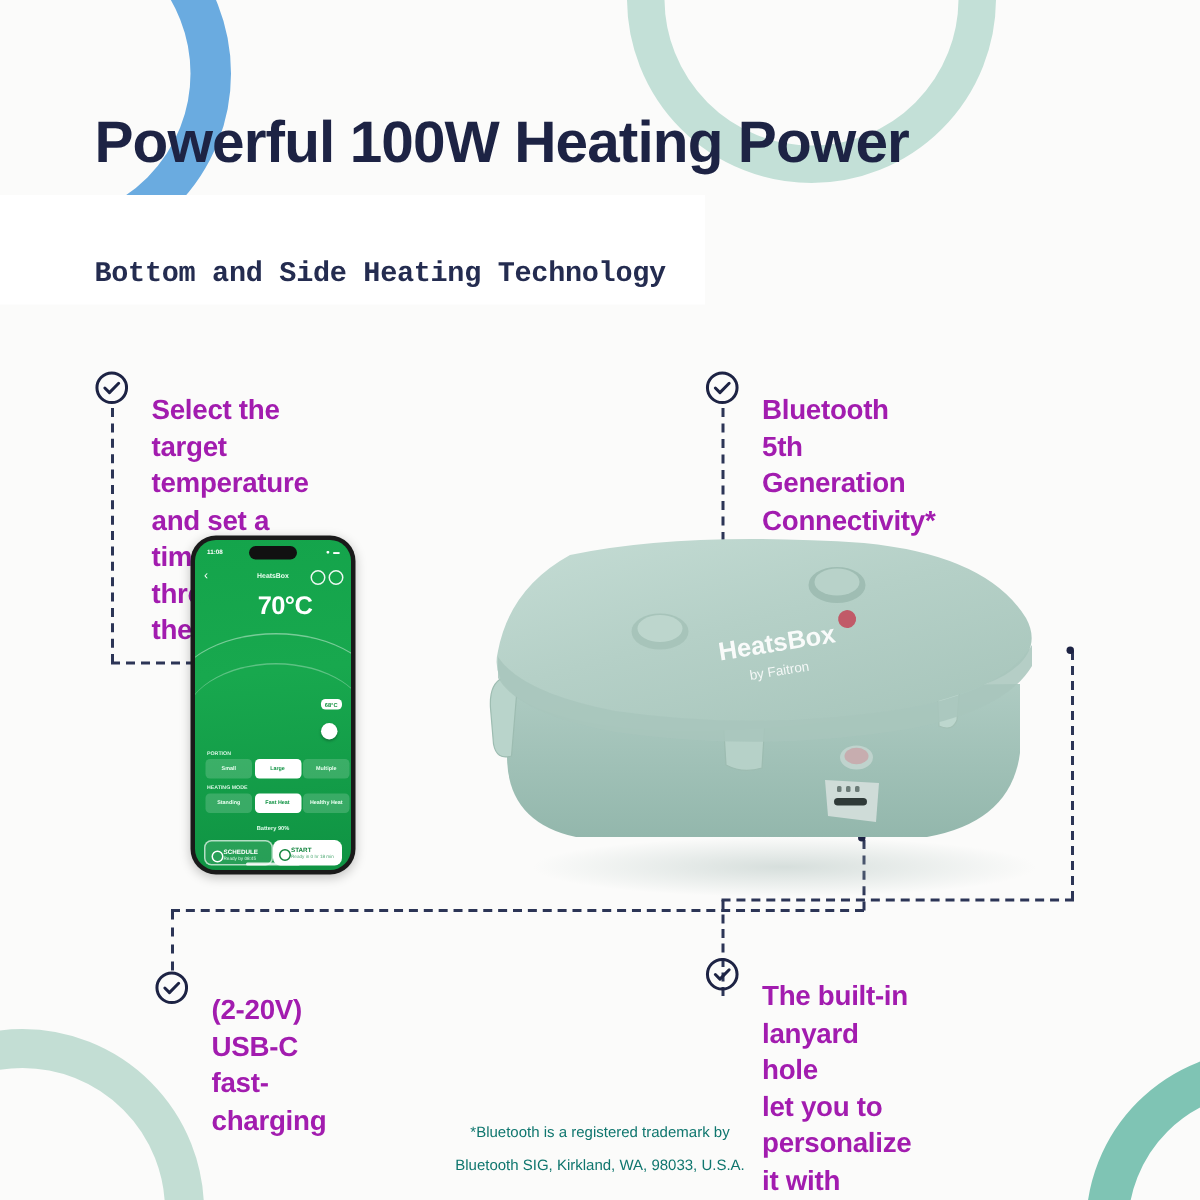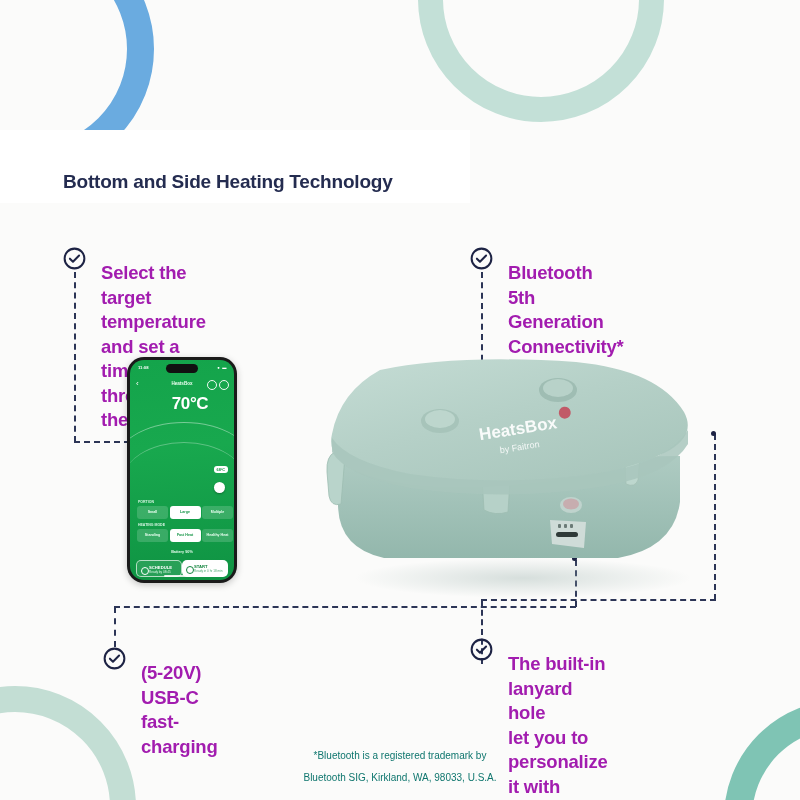--- a/index.html
+++ b/index.html
@@ -64,21 +64,21 @@
   .subtitle-line {
     position: absolute;
     left: 63px;
     font-size: 19px;
     font-weight: bold;
     color: #242c50;
     letter-spacing: -0.2px;
     white-space: nowrap;
   }
   #subtitle-line-1 { top: 142px; }
-  #subtitle-line-2 { top: 171px; }
+  #subtitle-line-2 { top: 171px; font-family: Liberation Mono, monospace; }
 
   
   .feature { position: absolute; }
   .feature-check {
     position: absolute;
     left: 0; top: 2px;
     width: 23px; height: 23px;
   }
   .feature-text {
     position: absolute;
@@ -349,20 +349,21 @@
 </head>
 <body>
 
 <div id="page">
 
   <div class="deco" id="deco-ring-blue-topleft"></div>
   <div class="deco" id="deco-ring-teal-topcenter"></div>
   <div class="deco" id="deco-ring-teal-bottomleft"></div>
   <div class="deco" id="deco-ring-teal-bottomright"></div>
 
+  <div id="header-title">Powerful 100W Heating Power</div>
   <div id="subtitle-panel"></div>
   <div class="subtitle-line" id="subtitle-line-2">Bottom and Side Heating Technology</div>
 
   <div class="dash-v" id="conn-app-v"></div>
   <div class="dash-h" id="conn-app-h"></div>
   <div class="dot" id="conn-app-dot"></div>
 
   <div class="dash-v" id="conn-bt-v"></div>
   <div class="dot" id="conn-bt-dot"></div>
 
@@ -393,21 +394,21 @@
     </svg>
     <div class="feature-text">Bluetooth 5th
 Generation Connectivity*</div>
   </div>
 
   <div class="feature" id="feature-usbc">
     <svg class="feature-check" viewBox="0 0 24 24">
       <circle cx="12" cy="12" r="10.3" fill="none" stroke="#1d2344" stroke-width="2.1"></circle>
       <path d="M7.2 12.2 L10.4 15.4 L16.8 8.9" fill="none" stroke="#1d2344" stroke-width="2.1" stroke-linecap="round" stroke-linejoin="round"></path>
     </svg>
-    <div class="feature-text">(5-20V) USB-C
+    <div class="feature-text">(2-20V) USB-C
 fast-charging</div>
   </div>
 
   <div class="feature" id="feature-lanyard">
     <svg class="feature-check" viewBox="0 0 24 24">
       <circle cx="12" cy="12" r="10.3" fill="none" stroke="#1d2344" stroke-width="2.1"></circle>
       <path d="M7.2 12.2 L10.4 15.4 L16.8 8.9" fill="none" stroke="#1d2344" stroke-width="2.1" stroke-linecap="round" stroke-linejoin="round"></path>
     </svg>
     <div class="feature-text">The built-in lanyard hole
 let you to personalize

